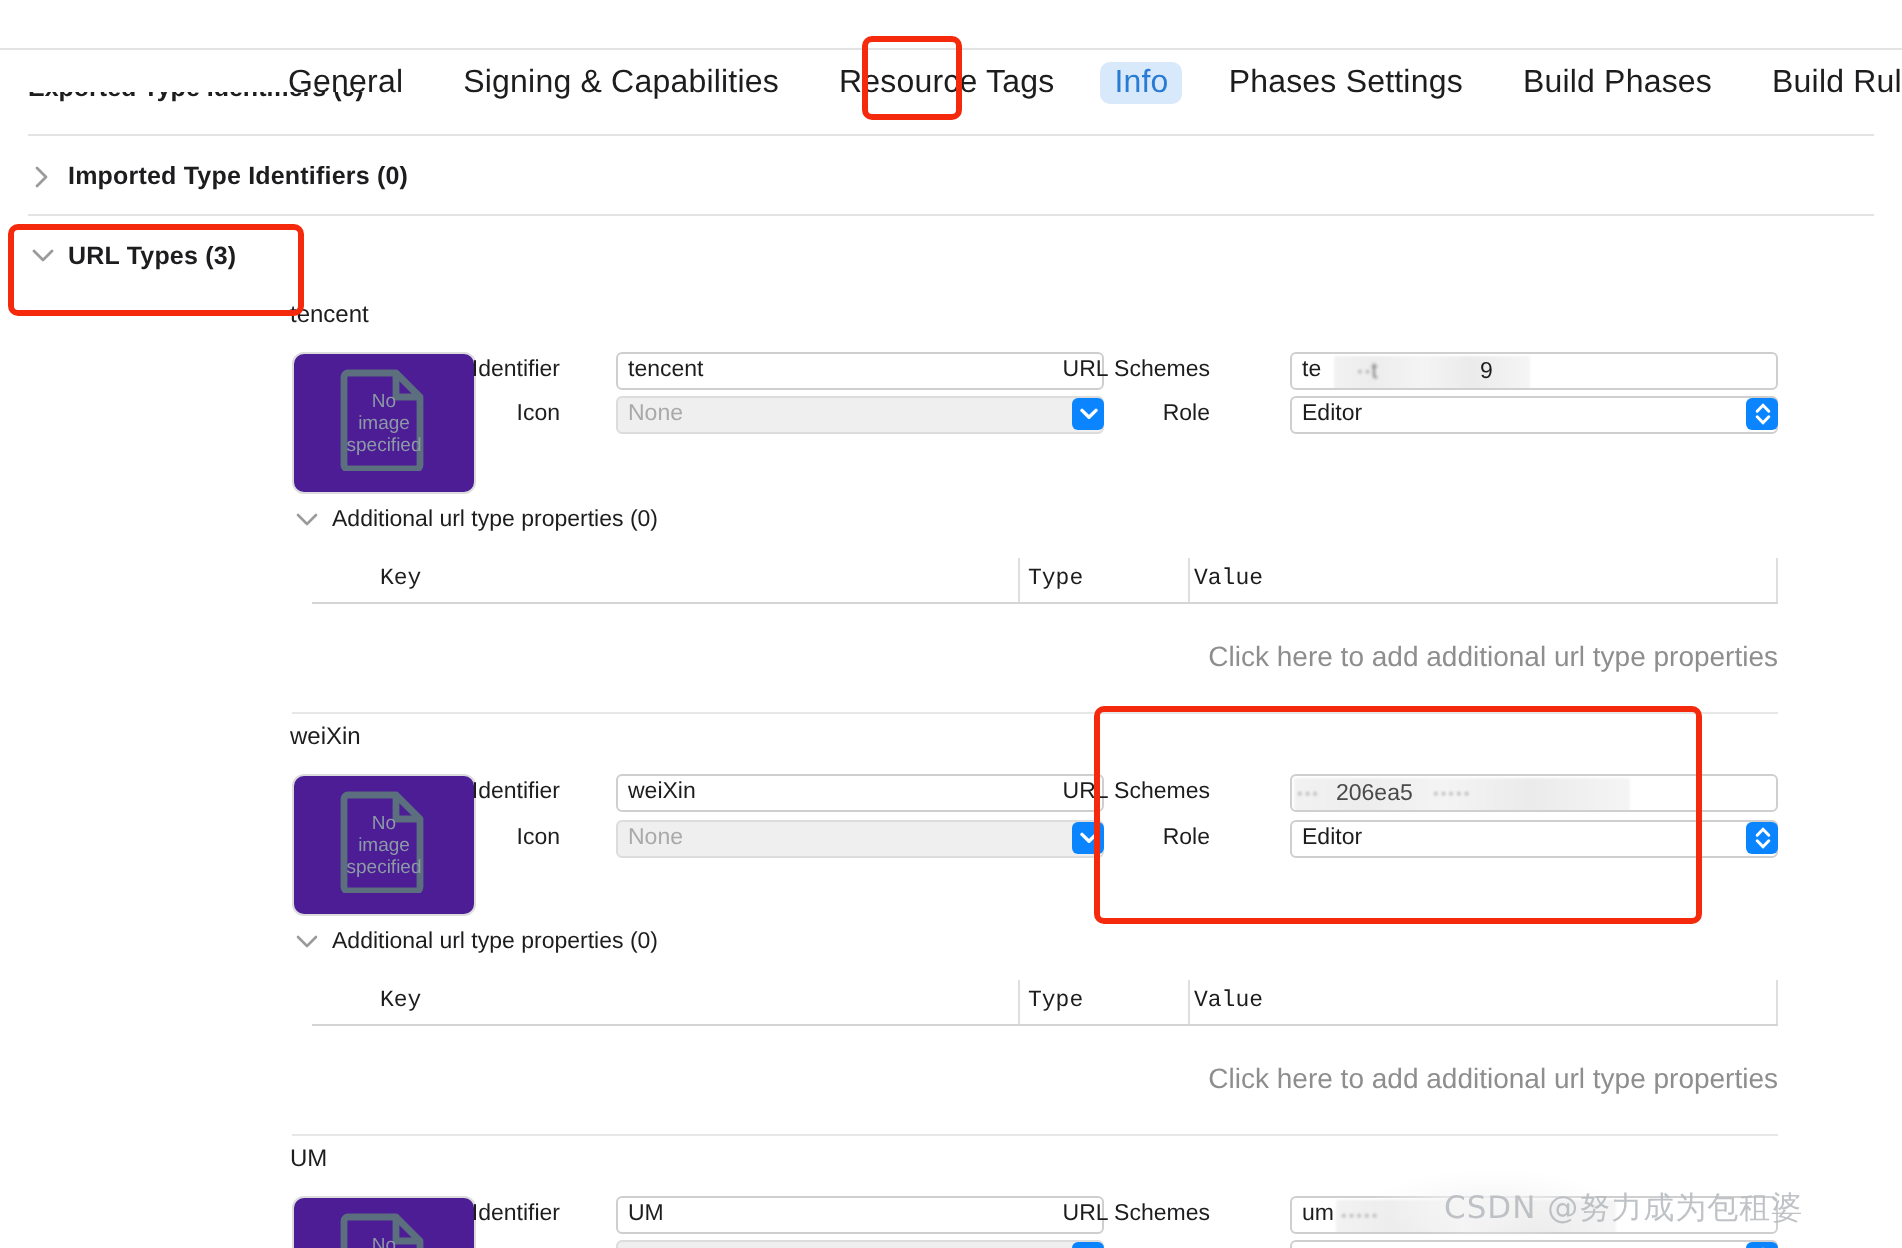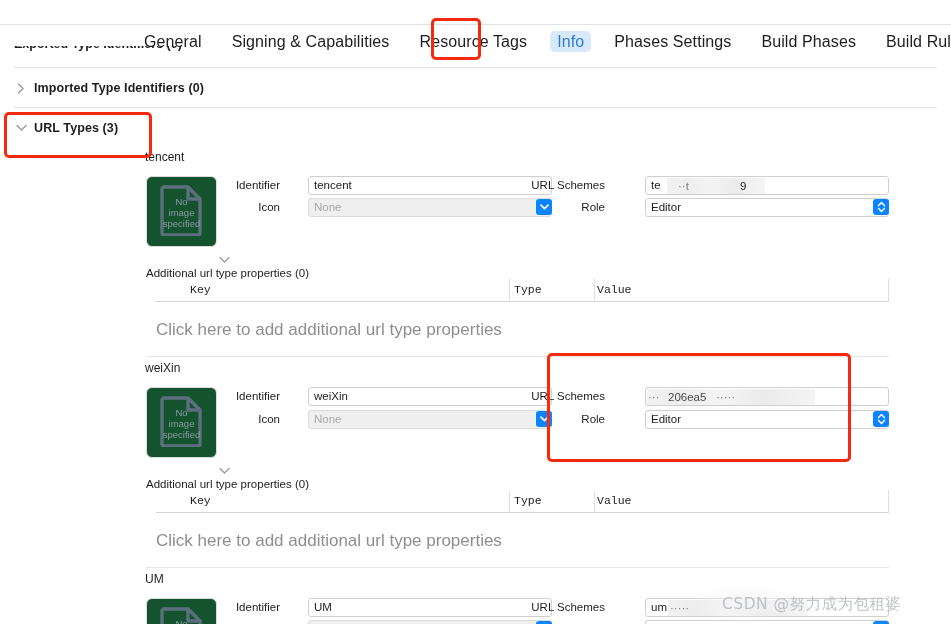--- a/index.html
+++ b/index.html
@@ -61,22 +61,22 @@
   }
 
   
   .group-name {
     position: absolute; font-size: 12px; color: #1d1d1f; white-space: nowrap;
   }
   .group-sep { position: absolute; height: 1px; background: #e7e7e7; }
 
   
   .img-well {
-    position: absolute; width: 71px; height: 71px;
-    background: #14532d; border: 1px solid #dcdcdc; border-radius: 6px;
+    position: absolute; width: 92px; height: 71px;
+    background: #4c1d95; border: 1px solid #dcdcdc; border-radius: 6px;
   }
   .img-well .doc {
     position: absolute; left: 50%; top: 50%;
     transform: translate(-50%, -50%);
   }
   .img-well .nolabel {
     position: absolute; left: 0; top: 50%; width: 100%;
     transform: translateY(-50%);
     text-align: center; font-size: 9.5px; line-height: 11px;
     color: #8c9aa5; pointer-events: none;
@@ -109,33 +109,33 @@
     filter: blur(0.6px);
     border-radius: 1px;
   }
   .censor-text {
     position: absolute; top: 1px; height: 17px; line-height: 17px;
     font-size: 11.5px; color: #6e6e6e; white-space: nowrap;
     filter: blur(0.7px); opacity: .85;
   }
 
   
-  .subsec-row { position: absolute; display: flex; align-items: center; flex-direction: column; }
+  .subsec-row { position: absolute; display: flex; align-items: center; }
   .subsec-title { font-size: 11.5px; color: #1d1d1f; white-space: nowrap; }
 
   .tbl-head { position: absolute; height: 22px; font-family: Liberation Mono, monospace; }
   .tbl-head .col {
     position: absolute; top: 0; font-size: 11.5px; color: #1d1d1f;
     line-height: 22px; white-space: nowrap;
   }
   .tbl-vline { position: absolute; width: 1px; background: #dedede; }
   .tbl-underline { position: absolute; height: 1px; background: #d5d5d5; }
   .tbl-empty {
-    position: absolute; font-size: 17px; color: #8e8e8e;
-    text-align: left; white-space: nowrap;
+    position: absolute; font-size: 14px; color: #8e8e8e;
+    text-align: right; white-space: nowrap;
   }
 
   
   .redbox {
     position: absolute; border: 3px solid #f52a0c; border-radius: 5px;
     pointer-events: none; background: transparent;
   }
 
   
   .watermark {

